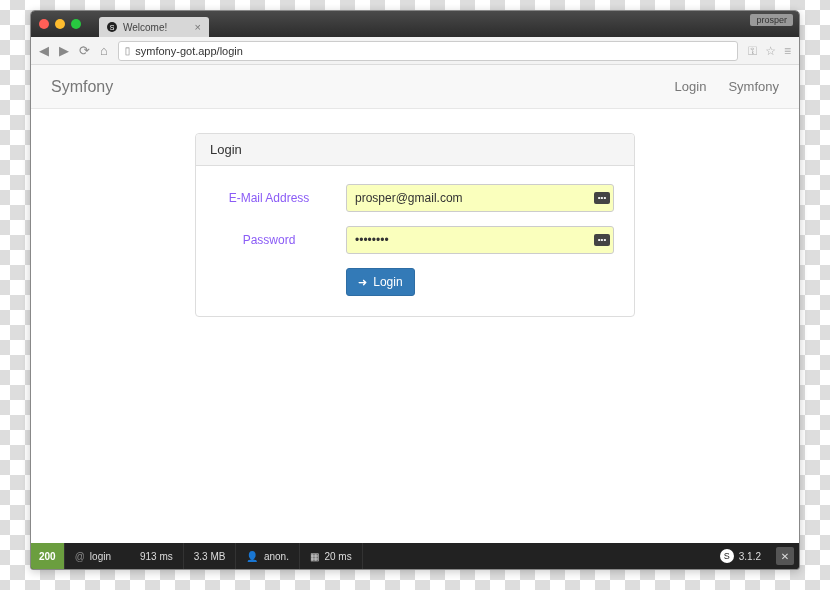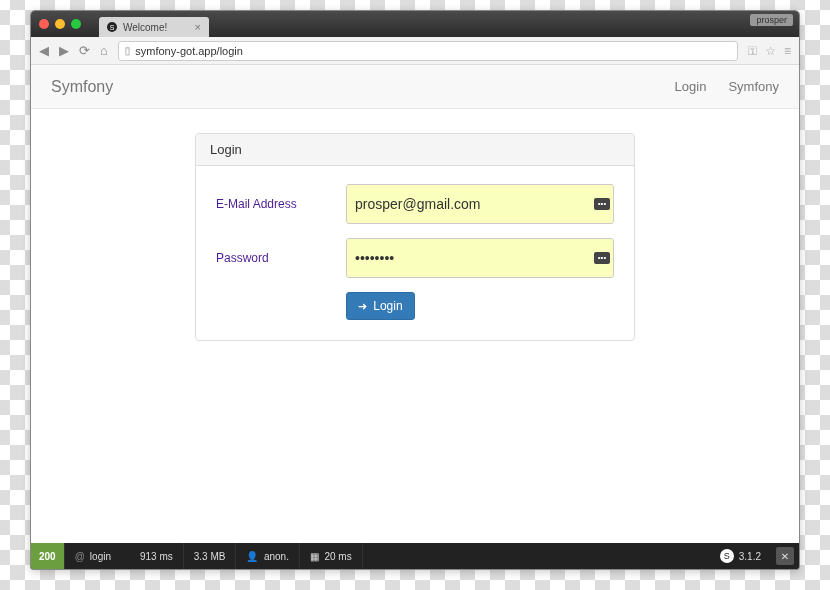--- a/index.html
+++ b/index.html
@@ -122,34 +122,34 @@
       border-bottom: 1px solid #ddd;
       padding: 8px 14px;
       font-size: 13px;
       color: #333;
       border-radius: 4px 4px 0 0;
     }
     .panel-body { padding: 18px 20px 20px; }
     .form-row { display: flex; align-items: center; margin-bottom: 14px; }
     .form-label {
       width: 130px;
-      text-align: left;
+      text-align: center;
       padding-right: 24px;
       font-size: 12px;
-      color: #4c1d95;
+      color: #8b5cf6;
     }
     .input-wrap { flex: 1; position: relative; }
     .autofill {
       width: 100%;
-      height: 40px;
+      height: 28px;
       background: #faffbd;
       border: 1px solid #ccc;
       border-radius: 3px;
       padding: 0 26px 0 8px;
-      font-size: 14px;
+      font-size: 12px;
       color: #333;
     }
     .keychain-icon {
       position: absolute;
       right: 4px;
       top: 50%;
       transform: translateY(-50%);
       width: 16px; height: 12px;
       background: #444;
       border-radius: 2px;

